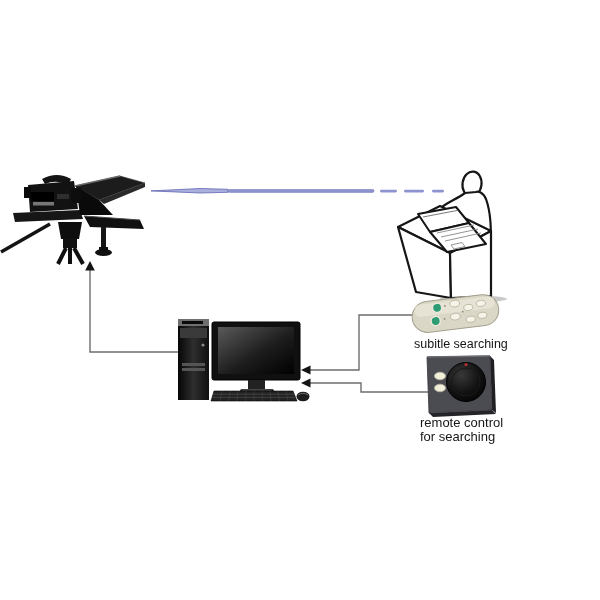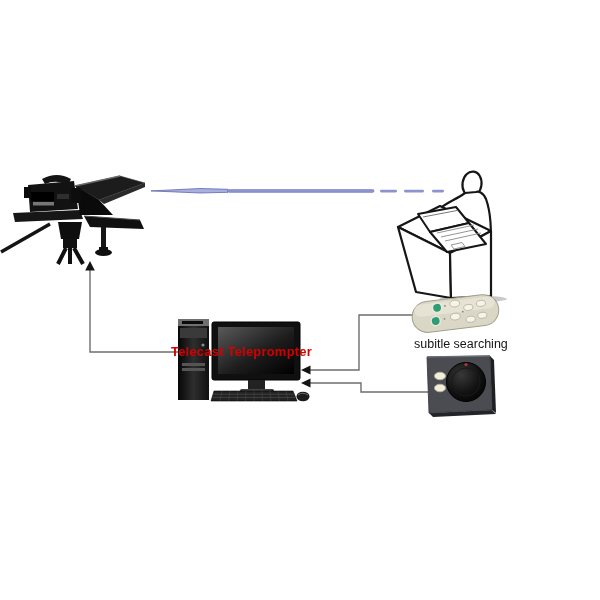--- a/index.html
+++ b/index.html
@@ -205,18 +205,21 @@
     <line x1="5" y1="7" x2="68" y2="6" stroke="#6b6b73" stroke-width="1.3"></line>
     <circle cx="44" cy="32" r="19.5" fill="url(#knobGrad)" stroke="#000000" stroke-width="1"></circle>
     <circle cx="44" cy="32" r="14" fill="none" stroke="#1a1a1a" stroke-width="1"></circle>
     <circle cx="44" cy="14.5" r="1.6" fill="#b73434"></circle>
     <g fill="#f1eeda" stroke="#b7b3a0" stroke-width="0.8">
       <ellipse cx="18" cy="26" rx="5.5" ry="3.8"></ellipse>
       <ellipse cx="18" cy="38" rx="5.5" ry="3.8"></ellipse>
     </g>
   </svg>
 
-  <div id="title-overlay">Telecast Teleprompter</div>
 
   <div class="label" id="controller-label">subitle searching</div>
 
+  <div class="label" id="remote-label">
+    <div>remote control</div>
+    <div>for searching</div>
+  </div>
 
 </div>
 
 </body></html>

